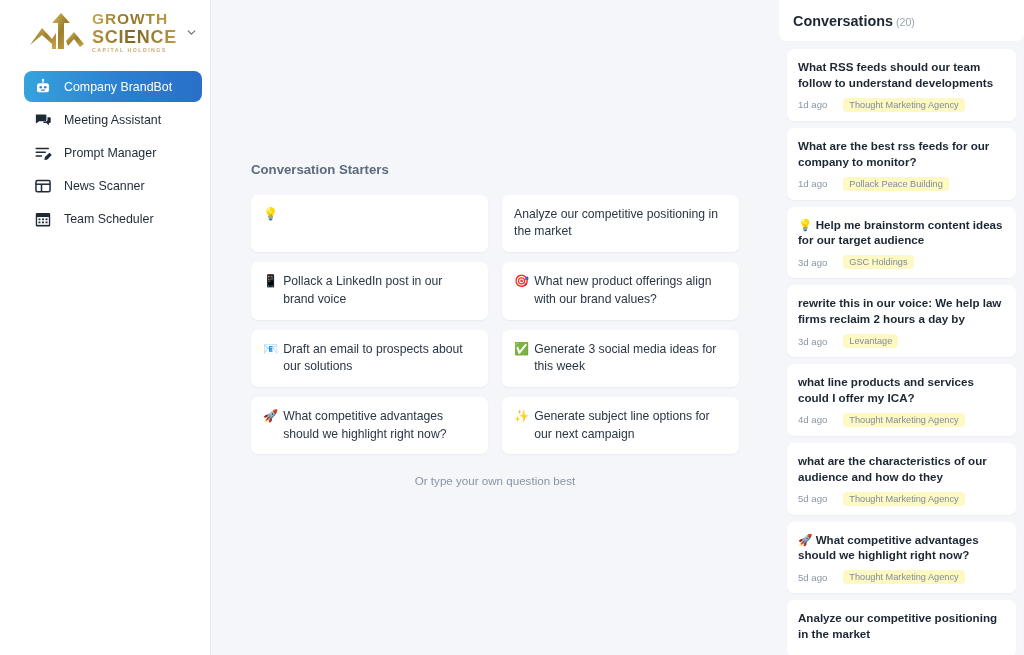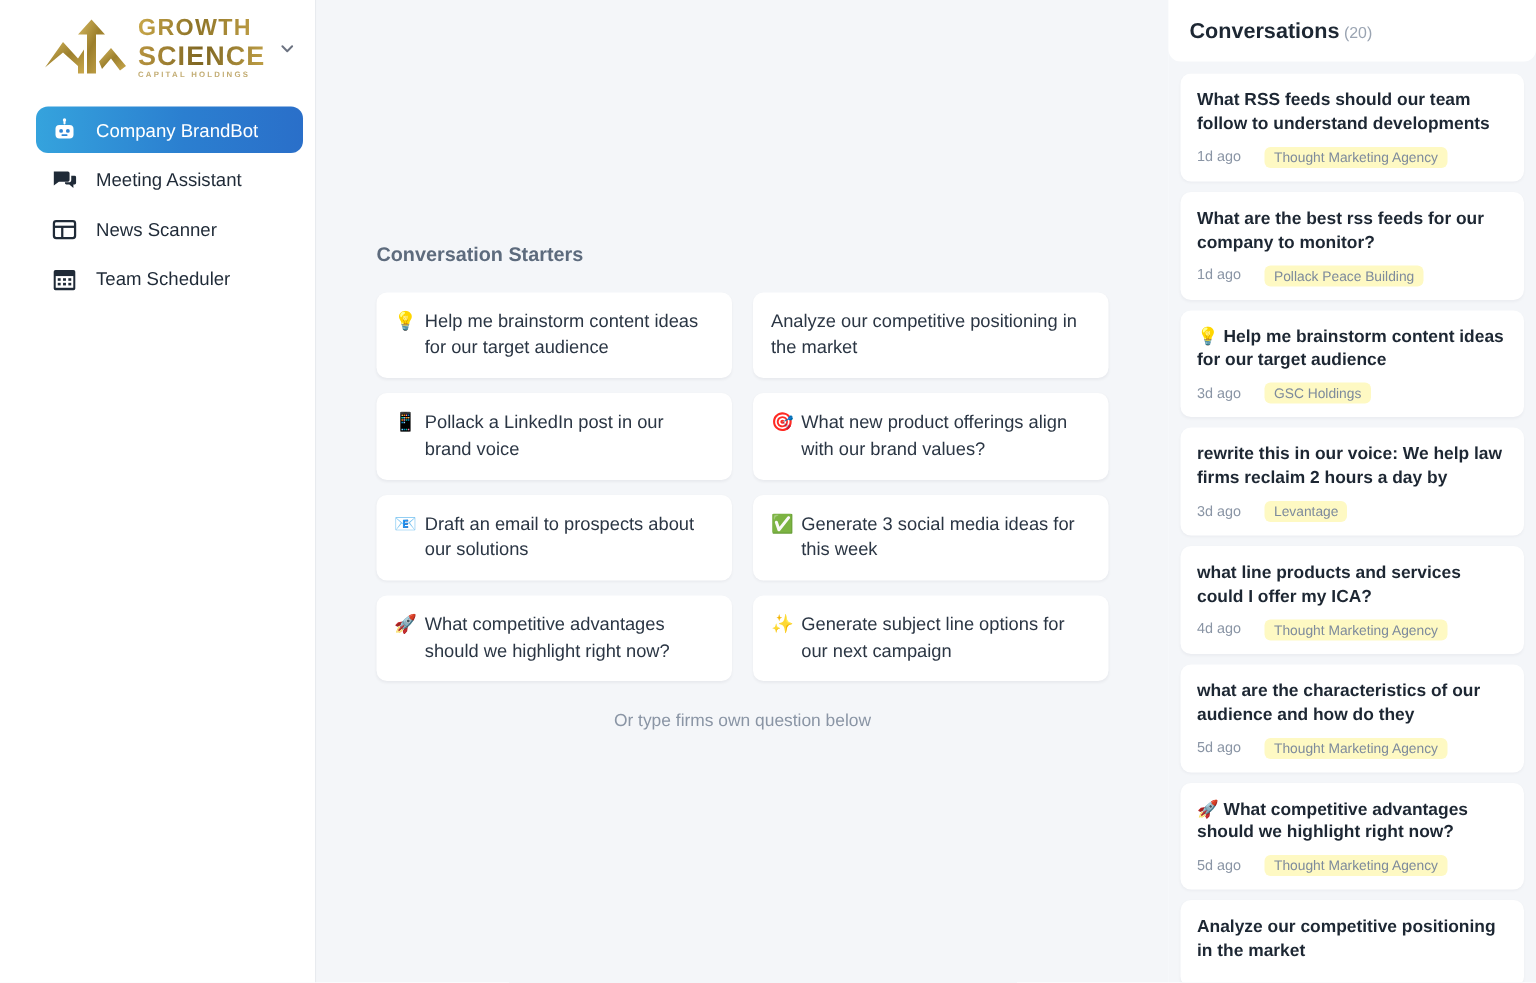--- a/index.html
+++ b/index.html
@@ -161,20 +161,29 @@
       </div>
 
       <div class="nav-item">
         <svg class="ic" viewBox="0 0 24 24" fill="currentColor">
           <path d="M2.5 4.5h12.5a1.5 1.5 0 0 1 1.5 1.5v6a1.5 1.5 0 0 1-1.5 1.5H7l-4.5 3.3V4.5z"></path>
           <path d="M17.8 8.2H21a1.3 1.3 0 0 1 1.3 1.3v5.2a1.3 1.3 0 0 1-1.3 1.3h-1.1v3l-3.6-3h-2.6a1.3 1.3 0 0 1-1.3-1.3v-.6h3.2a2.4 2.4 0 0 0 2.4-2.4V8.2z"></path>
         </svg>
         <span>Meeting Assistant</span>
       </div>
 
+      <div class="nav-item">
+        <svg class="ic" viewBox="0 0 24 24" fill="none" stroke="currentColor" stroke-width="2.1" stroke-linecap="round">
+          <line x1="3" y1="6" x2="19" y2="6"></line>
+          <line x1="3" y1="11" x2="15" y2="11"></line>
+          <line x1="3" y1="16" x2="10" y2="16"></line>
+          <path d="M20.5 12.5l2.2 2.2-5.2 5.2-2.8.6.6-2.8z" fill="currentColor" stroke-width="1.4"></path>
+        </svg>
+        <span>Prompt Manager</span>
+      </div>
 
       <div class="nav-item">
         <svg class="ic" viewBox="0 0 24 24" fill="none" stroke="currentColor" stroke-width="2">
           <rect x="2.6" y="4.6" width="18.8" height="15" rx="2"></rect>
           <line x1="2.6" y1="9.6" x2="21.4" y2="9.6"></line>
           <line x1="10" y1="9.6" x2="10" y2="19.6"></line>
         </svg>
         <span>News Scanner</span>
       </div>
 
@@ -194,21 +203,20 @@
     </nav>
   </aside>
 
   <main class="main">
     <div class="starters-wrap">
       <div class="starters-title">Conversation Starters</div>
 
       <div class="starter-grid">
         <div class="starter-card">
           <span class="em">💡</span>
-          <span>Help me brainstorm content ideas for our target audience</span>
         </div>
         <div class="starter-card">
           <span>Analyze our competitive positioning in the market</span>
         </div>
         <div class="starter-card">
           <span class="em">📱</span>
           <span>Pollack a LinkedIn post in our brand voice</span>
         </div>
         <div class="starter-card">
           <span class="em">🎯</span>
@@ -225,21 +233,21 @@
         <div class="starter-card">
           <span class="em">🚀</span>
           <span>What competitive advantages should we highlight right now?</span>
         </div>
         <div class="starter-card">
           <span class="em">✨</span>
           <span>Generate subject line options for our next campaign</span>
         </div>
       </div>
 
-      <div class="starters-foot">Or type firms own question below</div>
+      <div class="starters-foot">Or type your own question best</div>
     </div>
   </main>
 
   <aside class="convos">
     <div class="convos-head">
       <div>
         <span class="convos-title">Conversations</span><span class="convos-count">(20)</span>
       </div>
     </div>
 

